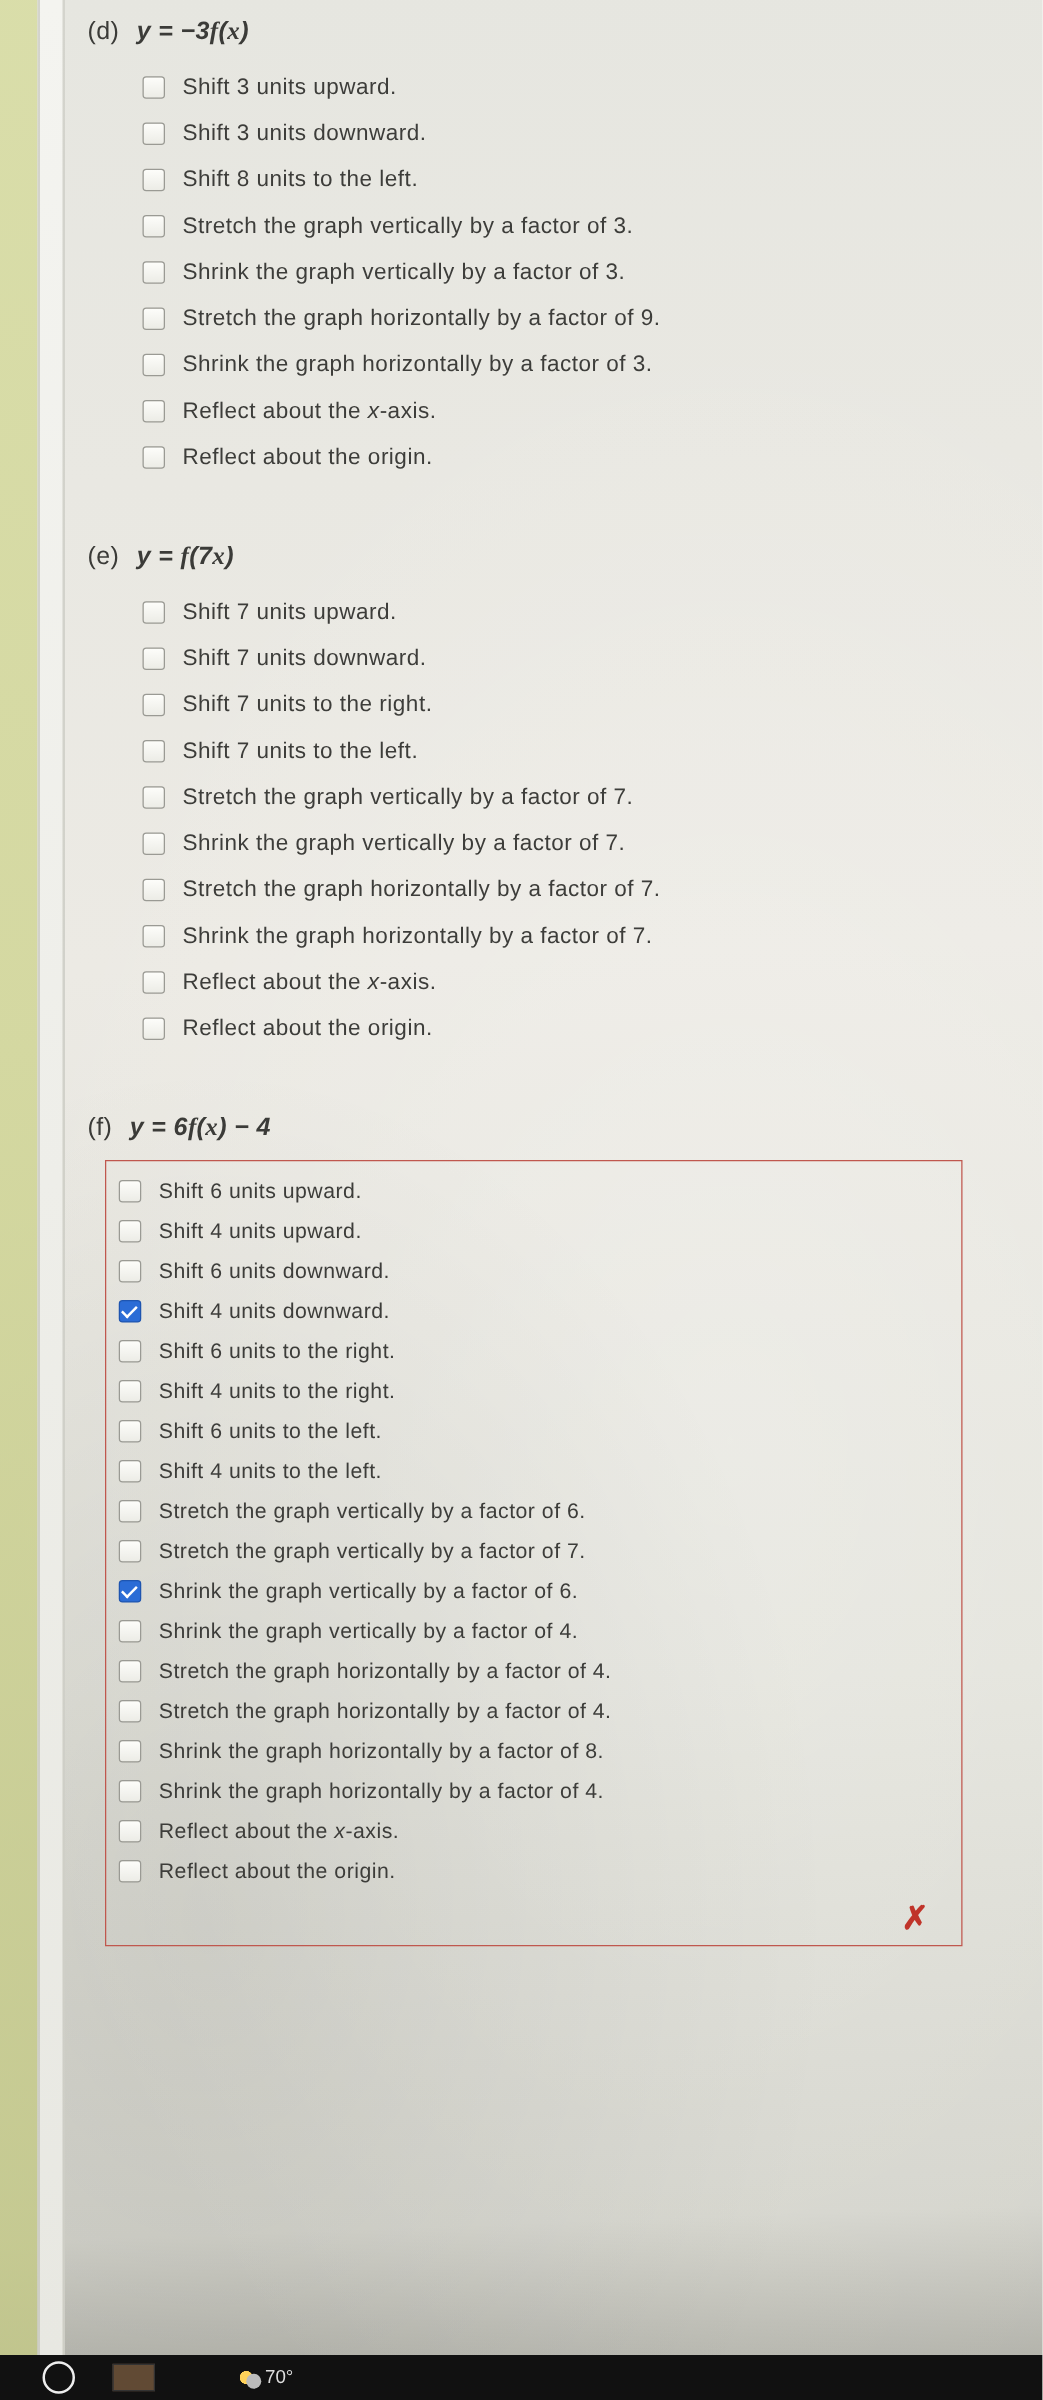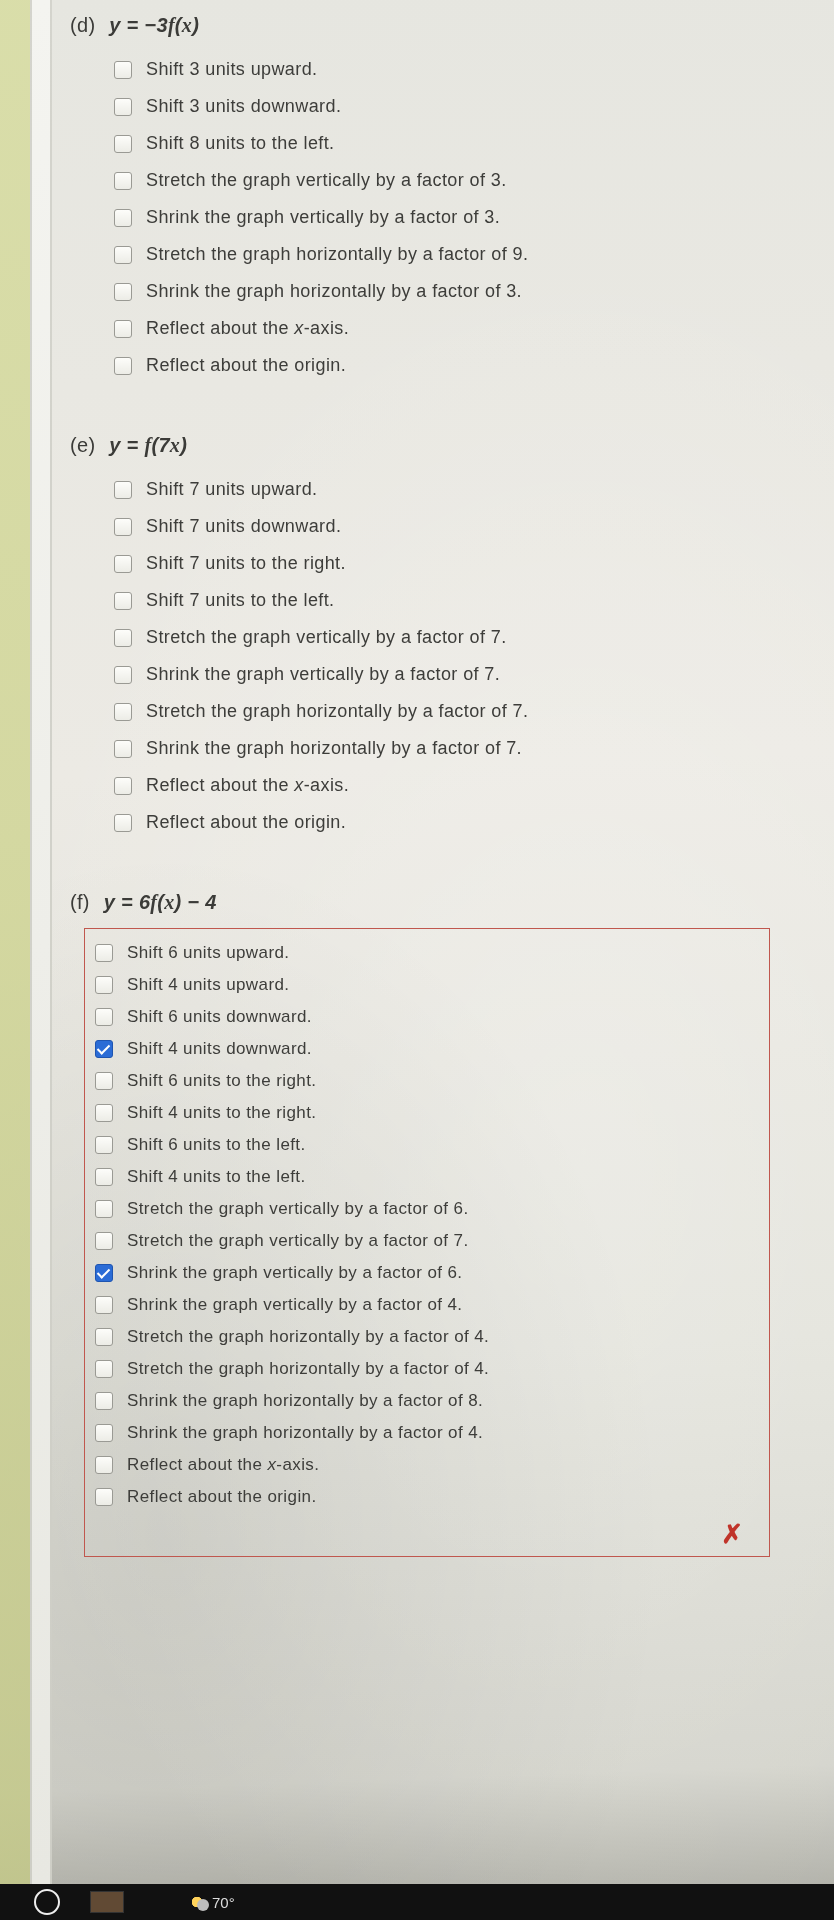--- a/index.html
+++ b/index.html
@@ -112,21 +112,21 @@
     margin-left: 34px;
   }
   .tb-box {
     width: 34px; height: 22px;
     background: #614a34;
     margin-left: 30px;
     border: 1px solid #333;
   }
   .tb-temp {
     margin-left: 64px;
-    display: flex; align-items: center; gap: 6px;
+    display: flex; align-items: flex-start; gap: 6px;
   }
   .sun {
     width: 18px; height: 18px;
     border-radius: 50%;
     background: radial-gradient(circle, #ffd25a 40%, transparent 42%);
     position: relative;
   }
   .sun::after {
     content: "";
     position: absolute;

